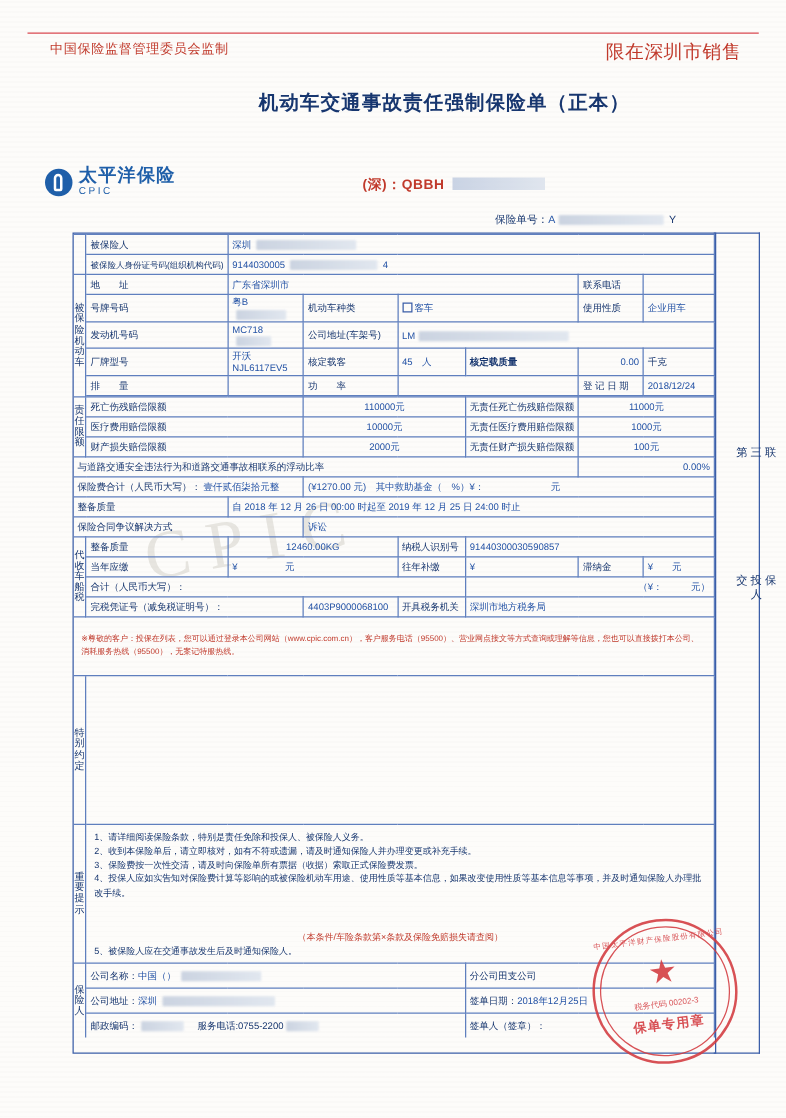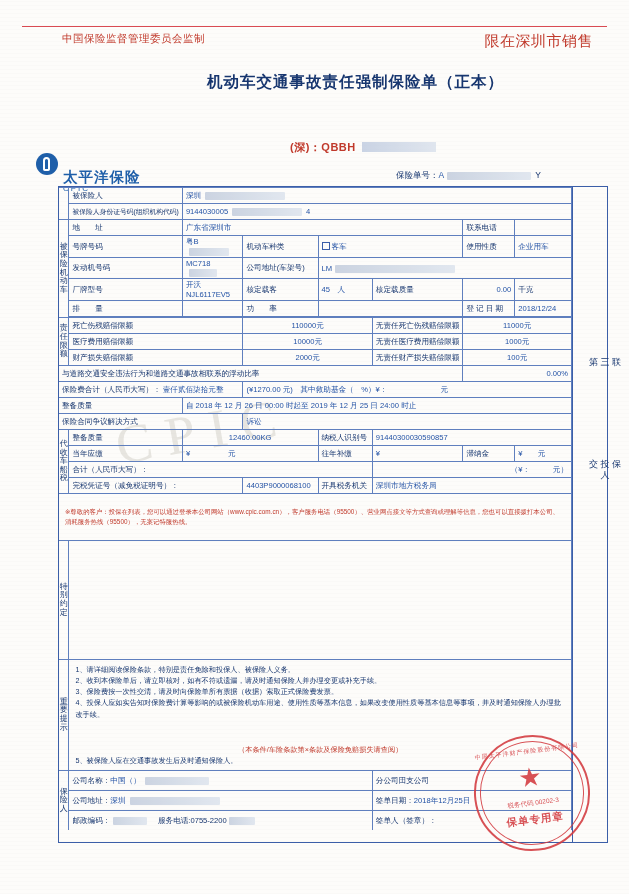--- a/index.html
+++ b/index.html
@@ -15,33 +15,33 @@
   .page{position:absolute;left:0;top:0;width:629px;height:894px;}
   
   .paper-noise{position:absolute;inset:0;
     background:
       repeating-linear-gradient(0deg, rgba(0,0,0,0.012) 0px, rgba(0,0,0,0.012) 1px, transparent 1px, transparent 4px);
     pointer-events:none;}
   .watermark{position:absolute;left:120px;top:380px;width:400px;height:140px;
     color:rgba(190,185,175,0.35);font-size:54px;letter-spacing:14px;
     transform:rotate(-10deg);pointer-events:none;font-family:"Liberation Serif",serif;}
   .topline{position:absolute;left:22px;top:26px;width:585px;border-top:1.2px solid #d94a52;}
-  .hdr-left{position:absolute;left:40px;top:32px;font-size:10.5px;color:#c0392b;letter-spacing:0.5px;margin-left:22px;}
+  .hdr-left{position:absolute;left:40px;top:32px;font-size:10.5px;color:#c0392b;letter-spacing:0.5px;}
   .hdr-right{position:absolute;right:36px;top:32px;font-size:15px;color:#c0392b;letter-spacing:0.5px;}
   .title{position:absolute;left:0;top:72px;width:629px;text-align:center;
     font-size:15.5px;font-weight:bold;color:#17366f;letter-spacing:1px;font-family:"Liberation Serif",serif;padding-left:41px;}
   .timeline{position:absolute;left:44px;top:108px;width:545px;font-size:7.5px;color:#24408c;
     display:flex;justify-content:space-between;}
   .timeline span{white-space:nowrap;}
   .logo{position:absolute;left:36px;top:134px;display:flex;align-items:center;gap:5px;}
   .logo-mark{width:22px;height:22px;border-radius:50%;background:#1f5fa9;position:relative;}
   .logo-mark:after{content:"";position:absolute;left:7px;top:4px;width:7px;height:14px;
     border:2.2px solid #fff;border-radius:4px 4px 2px 2px;box-sizing:border-box;}
   .logo-txt{line-height:1.05;}
-  .logo-cn{font-size:14.5px;color:#1f5fa9;font-weight:bold;letter-spacing:1px;margin-top:36px;}
+  .logo-cn{font-size:14.5px;color:#1f5fa9;font-weight:bold;letter-spacing:1px;}
   .logo-en{font-size:8px;color:#1f5fa9;letter-spacing:2px;}
   .qb{position:absolute;left:290px;top:140px;font-size:11px;color:#c0392b;font-weight:bold;letter-spacing:0.5px;}
   .qb-blur{display:inline-block;width:74px;height:10px;background:linear-gradient(90deg,#b9c6dd,#d7dfeb);
     vertical-align:-1px;margin-left:6px;filter:blur(0.6px);opacity:.75;}
   .polno{position:absolute;left:396px;top:170px;font-size:8.5px;color:#17366f;}
   .polno .val{color:#2a59a8;letter-spacing:1px;}
   .mask{display:inline-block;background:linear-gradient(90deg,#c3cddd,#dde4ee);filter:blur(0.7px);
     vertical-align:middle;border-radius:1px;opacity:.85;}
   
   .frame{position:absolute;left:58px;top:186px;width:513px;height:655px;border:1px solid #3b5ea8;}
@@ -137,21 +137,21 @@
         <td class="lab">发动机号码</td>
         <td class="val"><span>MC718</span><span class="mask" style="width:28px;height:8px;margin-left:3px;"></span></td>
         <td class="lab">公司地址(车架号)</td>
         <td colspan="4" class="val"><span>LM</span><span class="mask" style="width:120px;height:8px;margin-left:3px;"></span></td>
       </tr>
       <tr>
         <td class="lab">厂牌型号</td>
         <td class="val">开沃NJL6117EV5</td>
         <td class="lab">核定载客</td>
         <td class="val" style="width:52px;"><span>45</span>　<span>人</span></td>
-        <td class="lab" style="width:60px;">核定载质量</td>
+        <td class="lab" style="width:60px;font-weight:bold;">核定载质量</td>
         <td class="val r">0.00</td>
         <td class="lab">千克</td>
       </tr>
       <tr>
         <td class="lab">排　　量</td>
         <td class="val"></td>
         <td class="lab">功　　率</td>
         <td colspan="2" class="val"></td>
         <td class="lab">登 记 日 期</td>
         <td class="val">2018/12/24</td>

